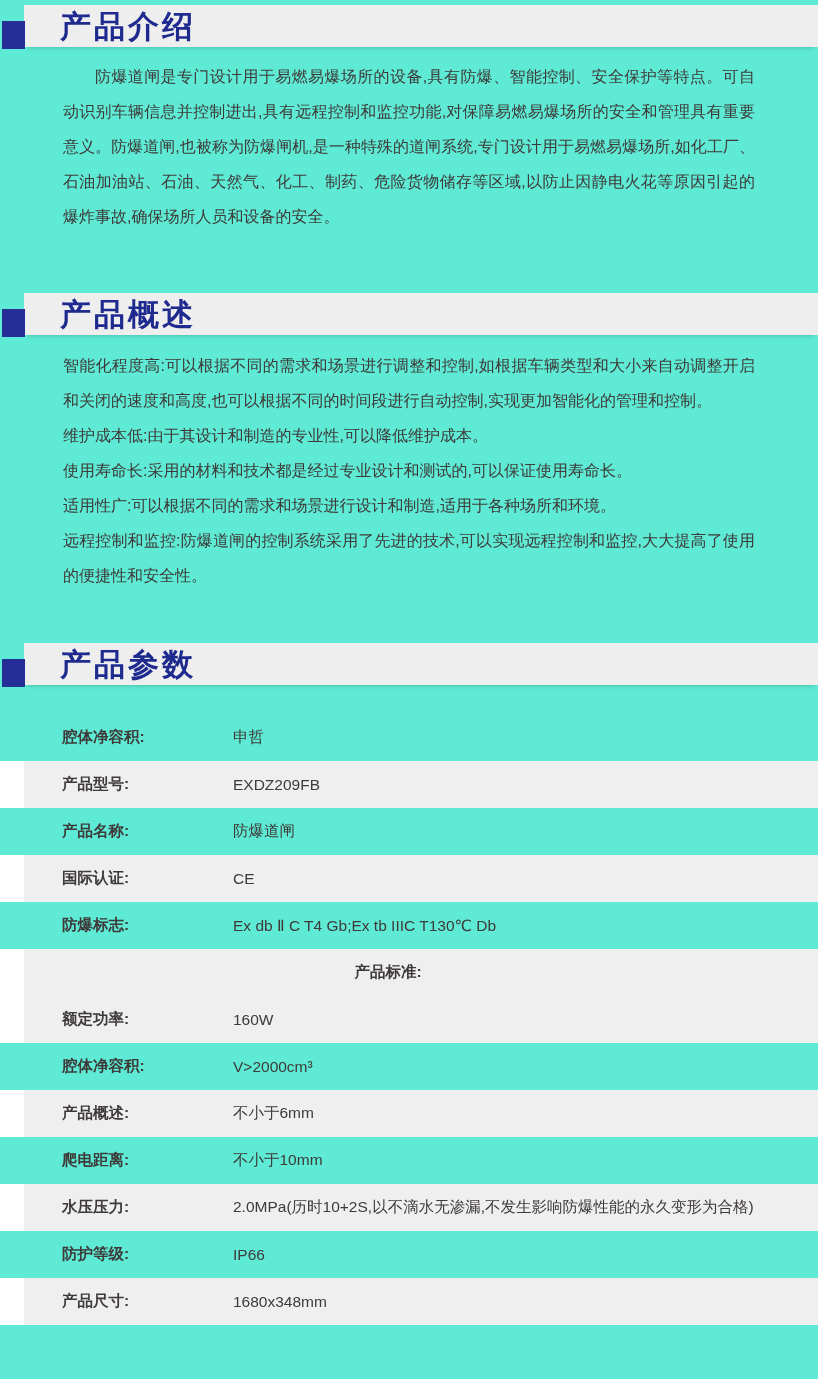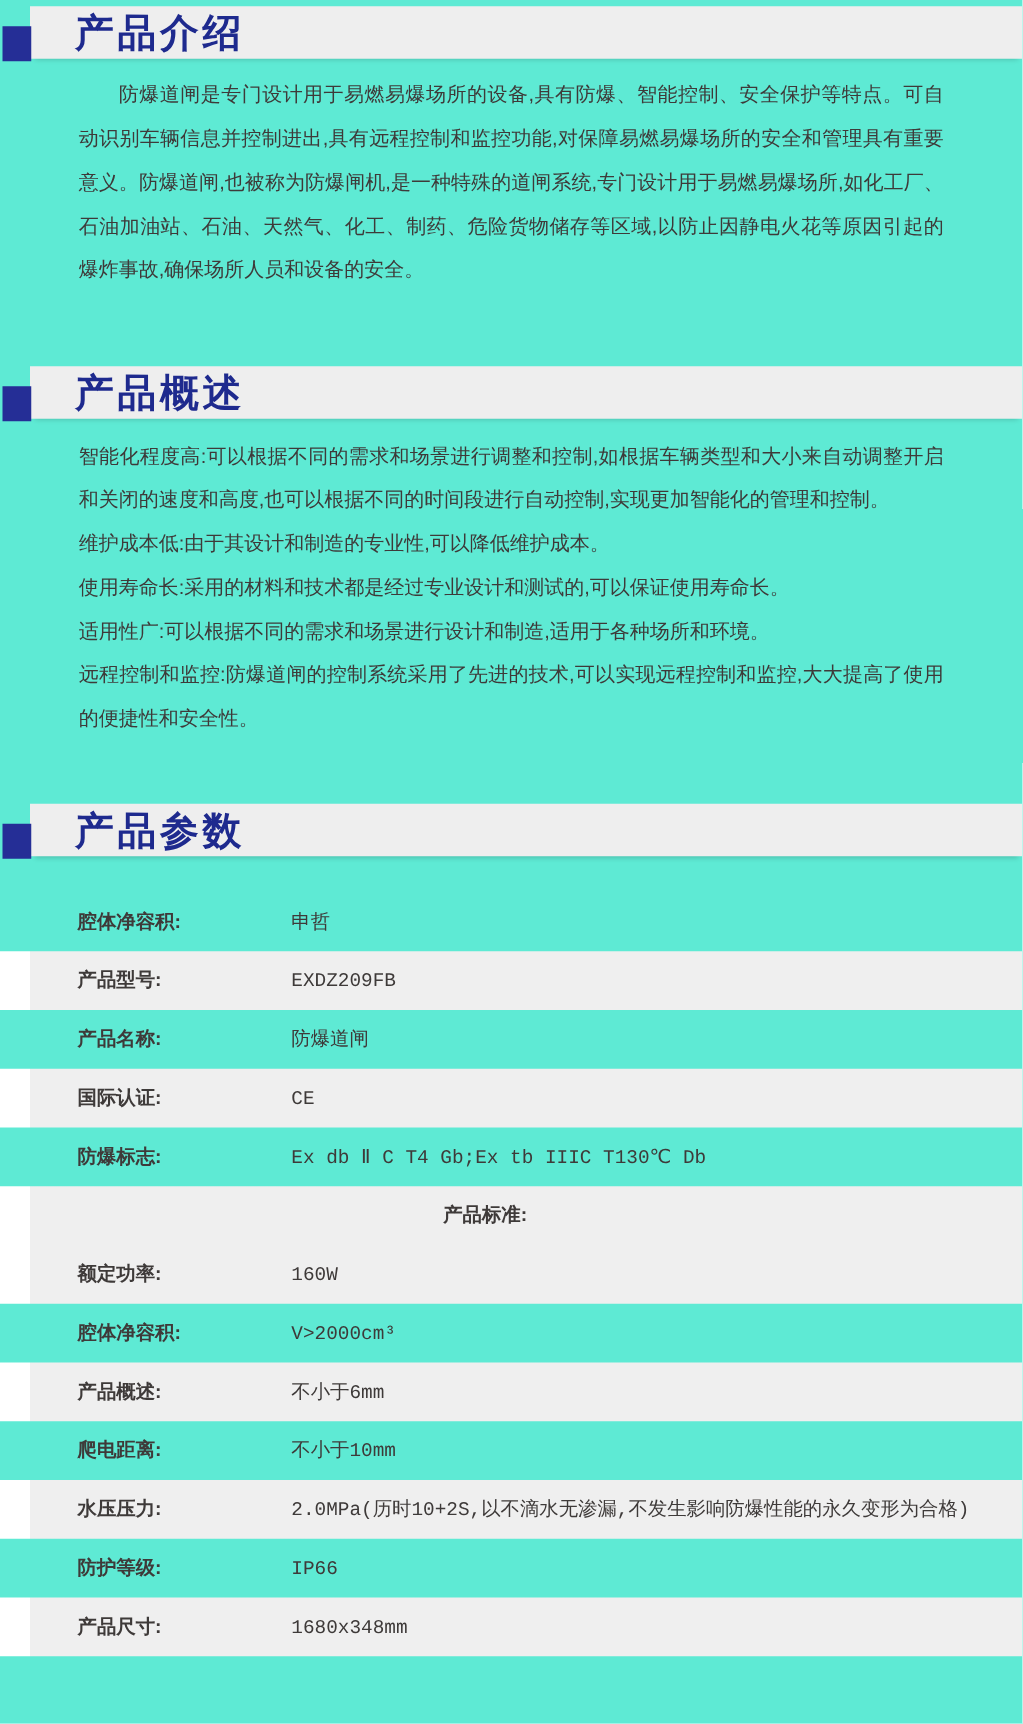--- a/index.html
+++ b/index.html
@@ -57,21 +57,21 @@
     font-size:15.5px;
   }
   .param-row.striped{
     background:linear-gradient(to right,#ffffff 24px,var(--stripe) 24px);
     justify-content:center;
   }
   .param-label{
     margin-left:62px;width:171px;flex:none;
     font-weight:700;
   }
-  .param-value{flex:1;padding-right:26px;font-family:Liberation Mono, monospace;}
+  .param-value{flex:1;padding-right:26px;}
 </style>
 </head>
 <body>
 
 <div class="page">
 
   <section id="sec-intro">
     <div class="sec-head">
       <div class="band"></div>
       <div class="sq"></div>

